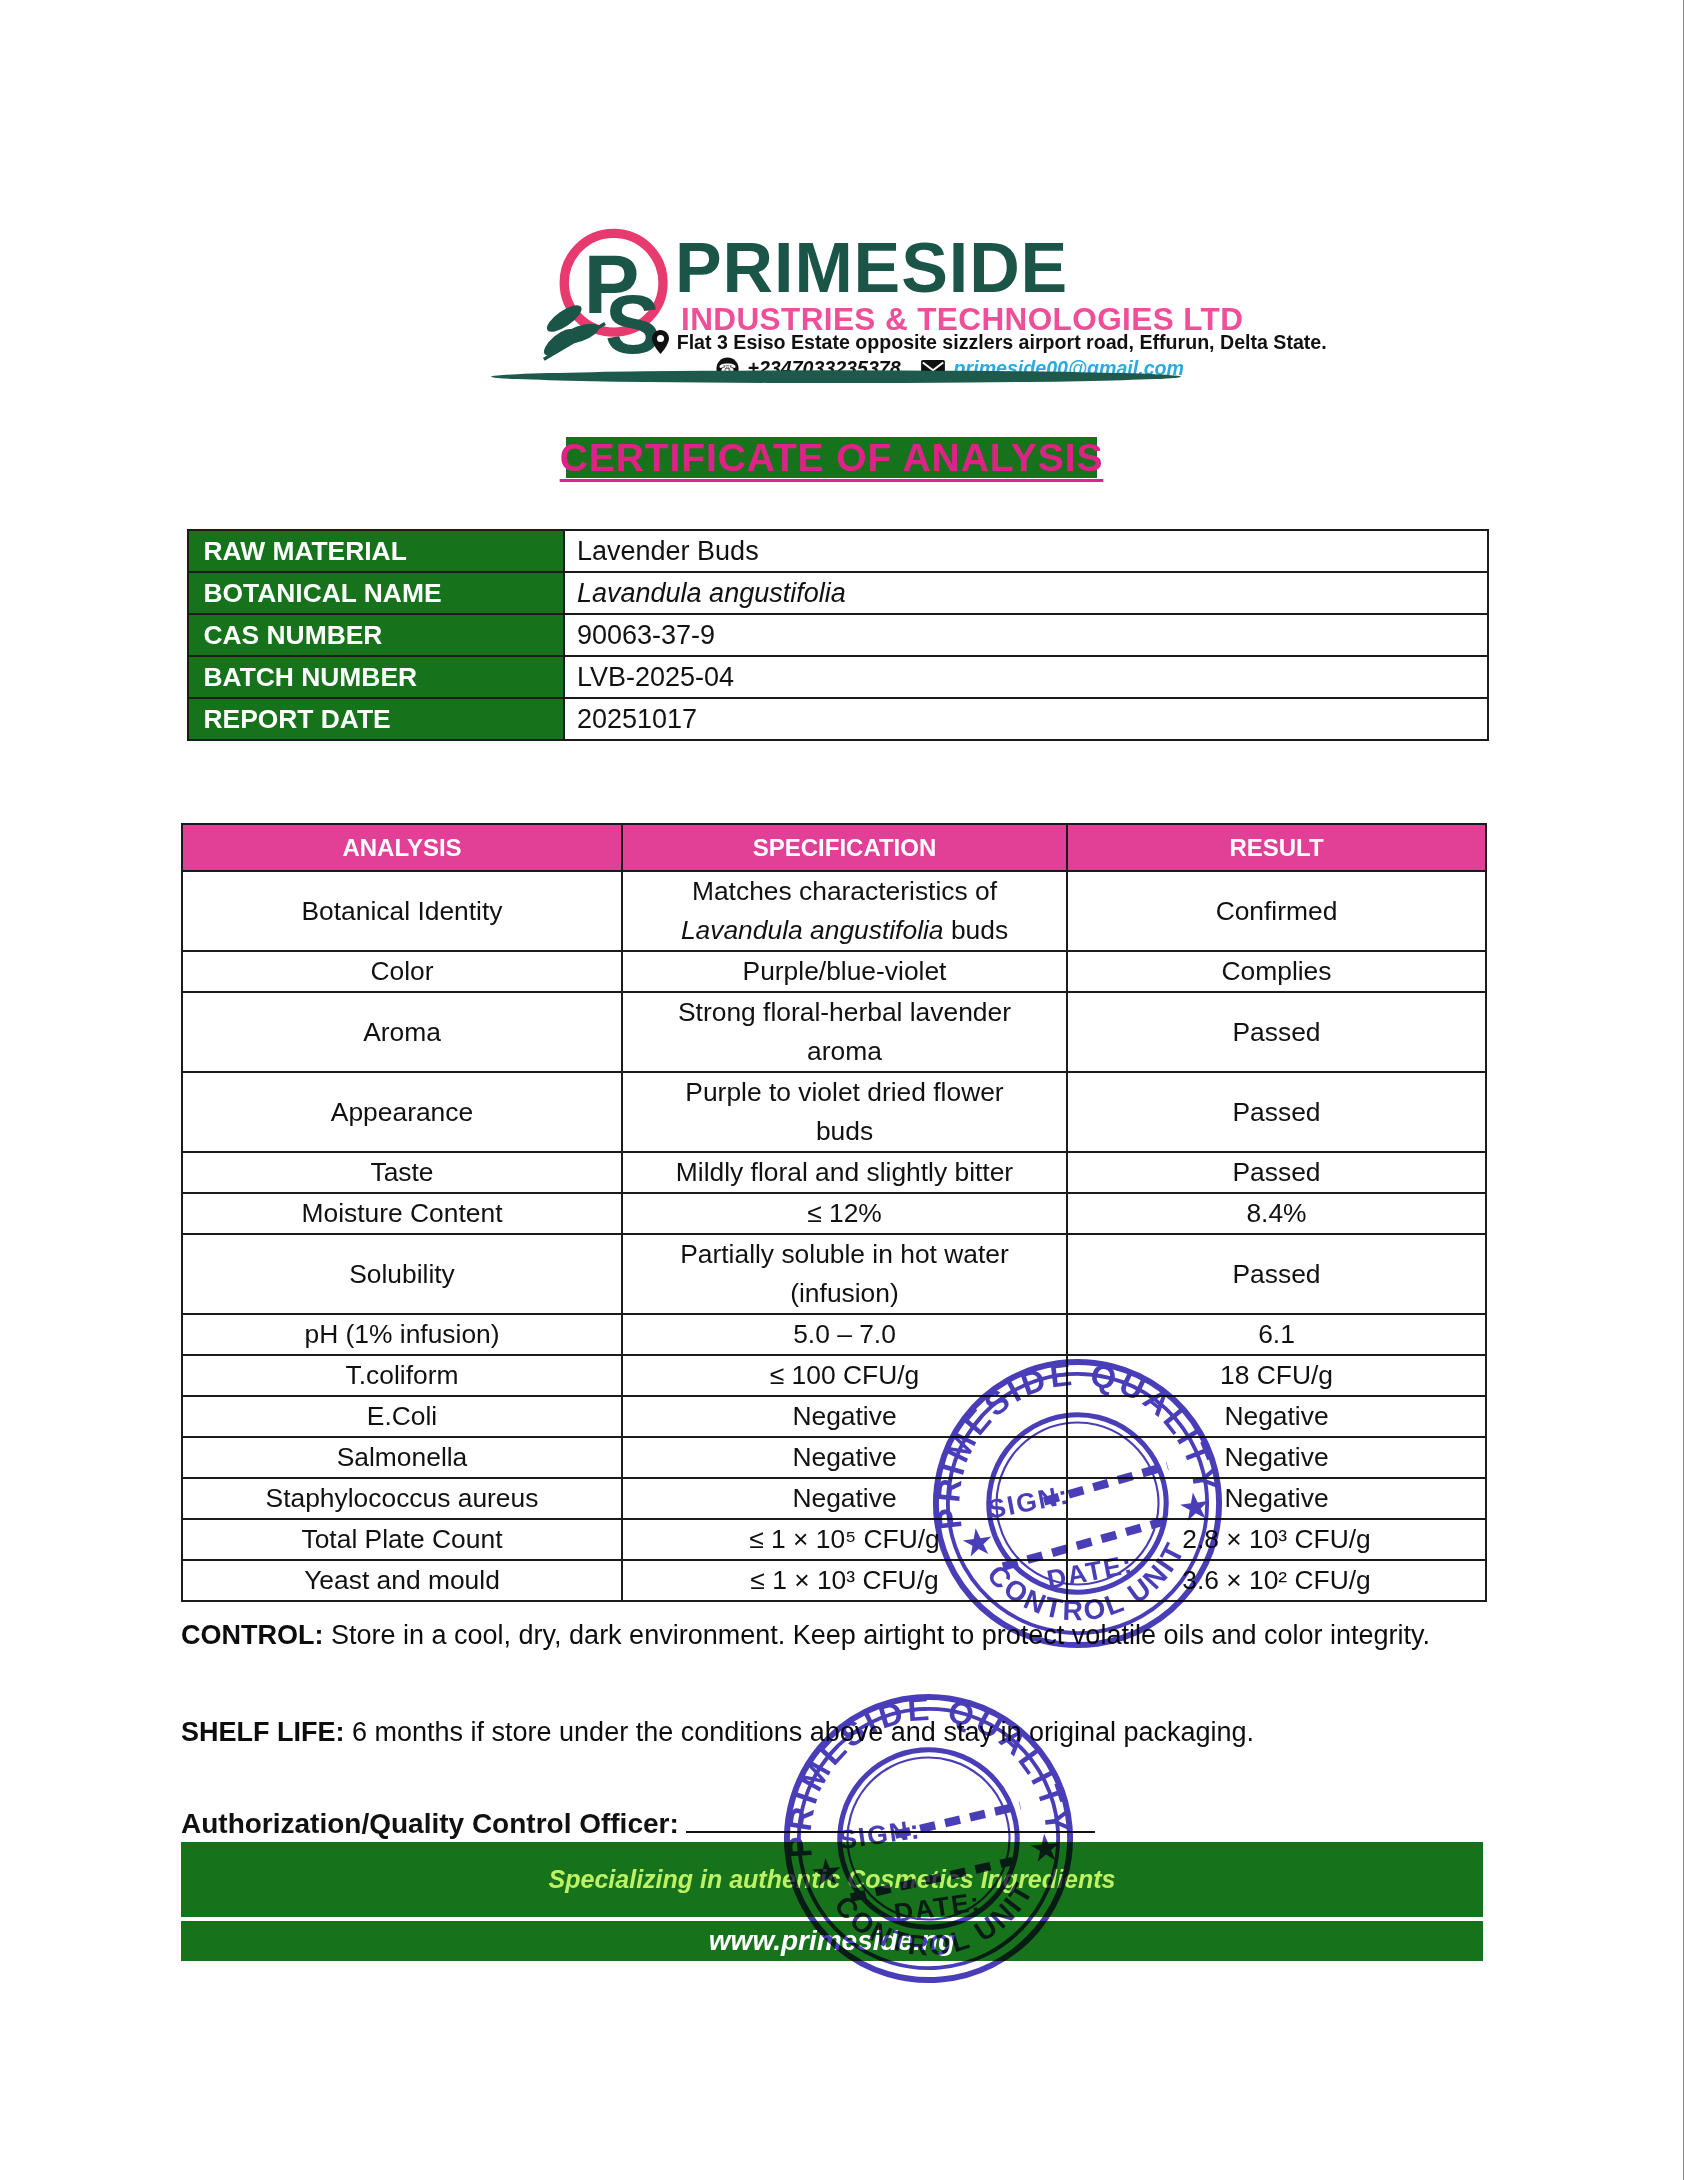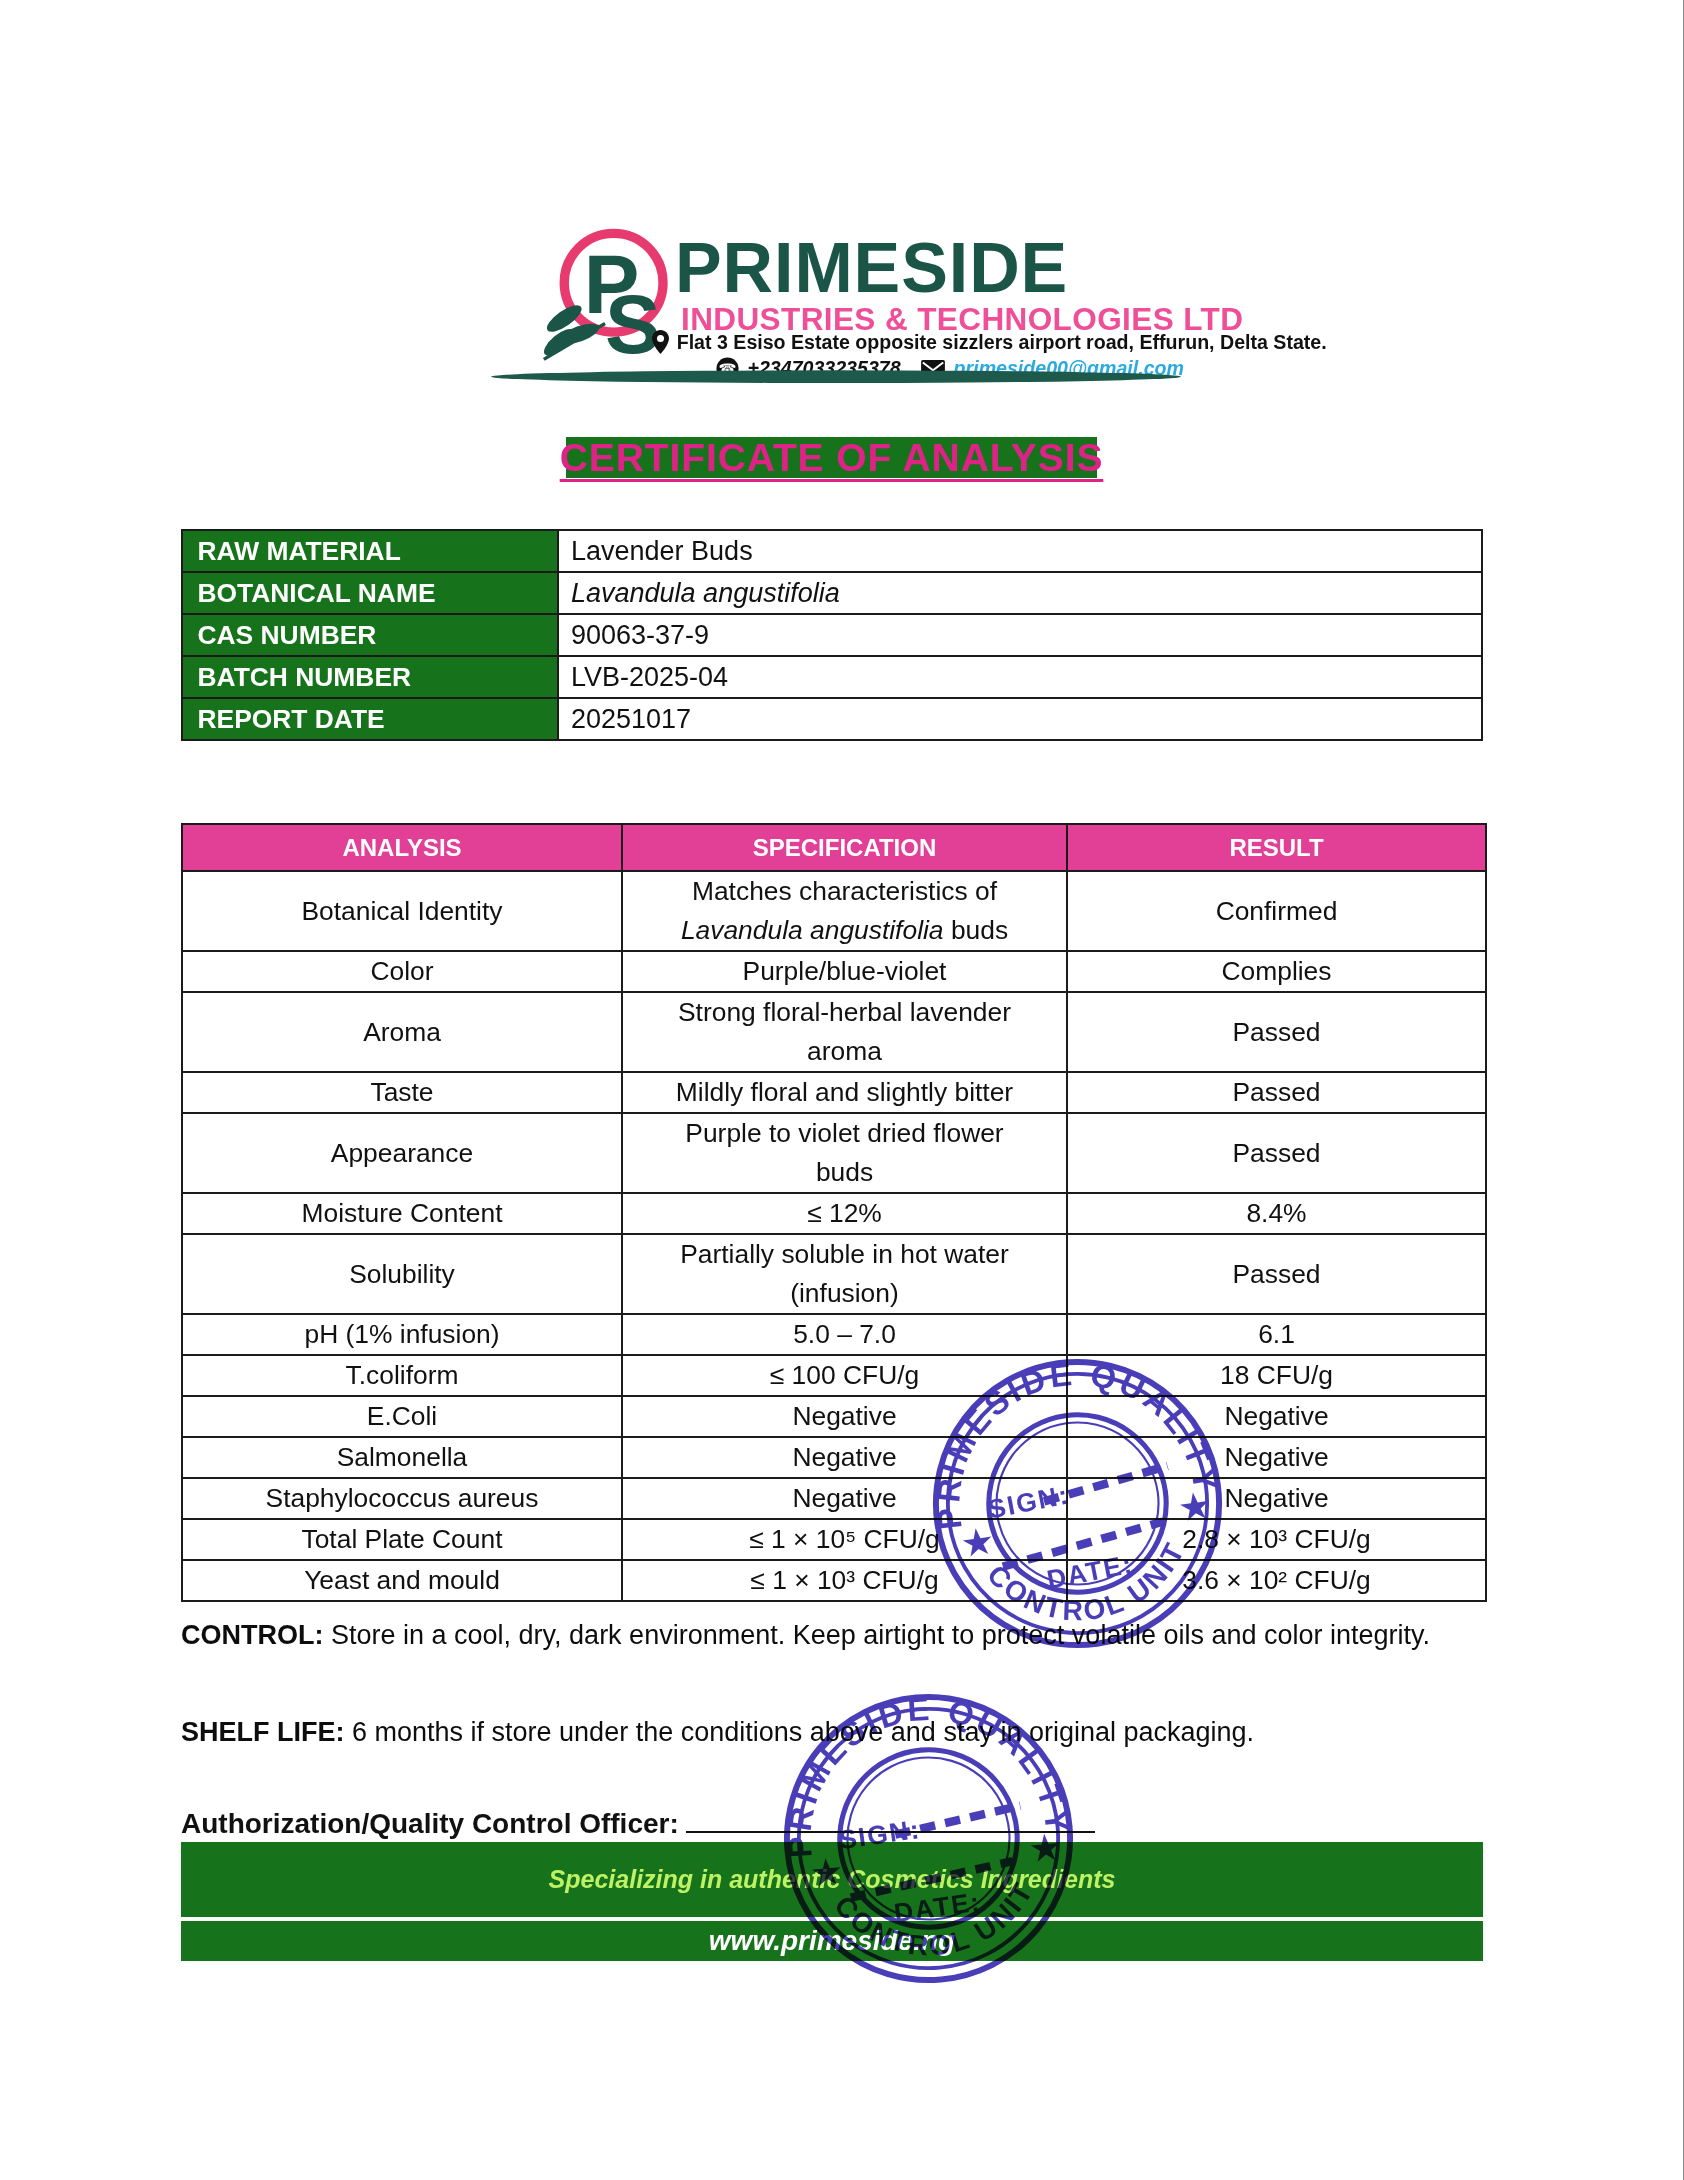--- a/index.html
+++ b/index.html
@@ -39,21 +39,21 @@
     position:absolute; left:566px; top:437px; width:531px; height:41px;
     background:var(--doc-green,#17731b); display:flex; align-items:center; justify-content:center;
   }
   #cert-title-text {
     color:var(--title-pink,#df2287); font-size:39px; font-weight:800; letter-spacing:0.9px;
     text-decoration:underline; text-decoration-thickness:3.4px; text-underline-offset:7.7px;
     white-space:nowrap;
   }
 
   
-  #info-table { position:absolute; left:181px; top:529px; width:1302px;
+  #info-table { position:absolute; left:187px; top:529px; width:1302px;
     border-collapse:collapse; table-layout:fixed; }
   #info-table td { border:2.6px solid var(--border-black,#1b1b1b); height:42px; }
   #info-table td.info-label { width:376px; background:var(--doc-green,#17731b); color:#fff;
     font-weight:700; font-size:26.4px; padding-left:14.5px; }
   #info-table td.info-value { font-size:27px; padding-left:12px; }
 
   
   #analysis-table { position:absolute; left:181px; top:823px; width:1303px;
     border-collapse:collapse; table-layout:fixed; }
   #analysis-table th { background:var(--header-pink,#e23f96); color:#fff; font-size:24px;
@@ -192,31 +192,31 @@
         </tr>
         <tr>
           <td>Aroma</td>
           <td>
             <div><span>Strong floral-herbal lavender</span></div>
             <div><span>aroma</span></div>
           </td>
           <td>Passed</td>
         </tr>
         <tr>
-          <td>Taste</td>
-          <td>
-            <div><span>Mildly floral and slightly bitter</span></div>
-          </td>
-          <td>Passed</td>
-        </tr>
-        <tr>
           <td>Appearance</td>
           <td>
             <div><span>Purple to violet dried flower</span></div>
             <div><span>buds</span></div>
+          </td>
+          <td>Passed</td>
+        </tr>
+        <tr>
+          <td>Taste</td>
+          <td>
+            <div><span>Mildly floral and slightly bitter</span></div>
           </td>
           <td>Passed</td>
         </tr>
         <tr>
           <td>Moisture Content</td>
           <td>
             <div><span>≤ 12%</span></div>
           </td>
           <td>8.4%</td>
         </tr>

